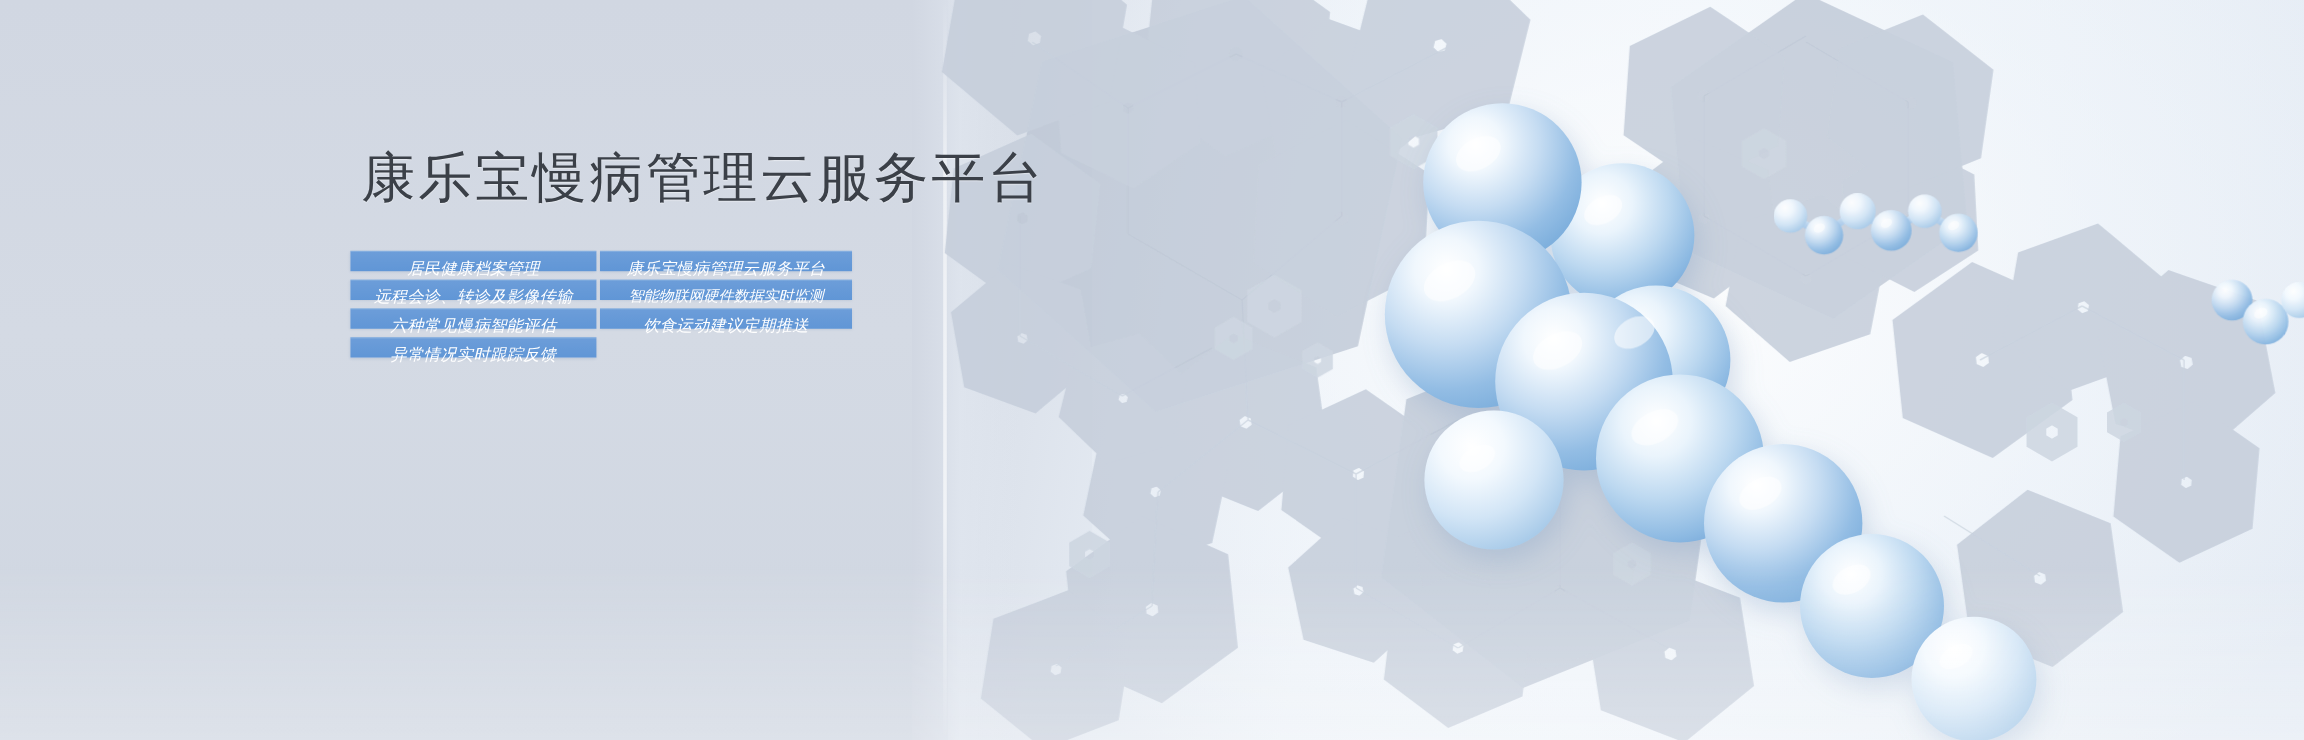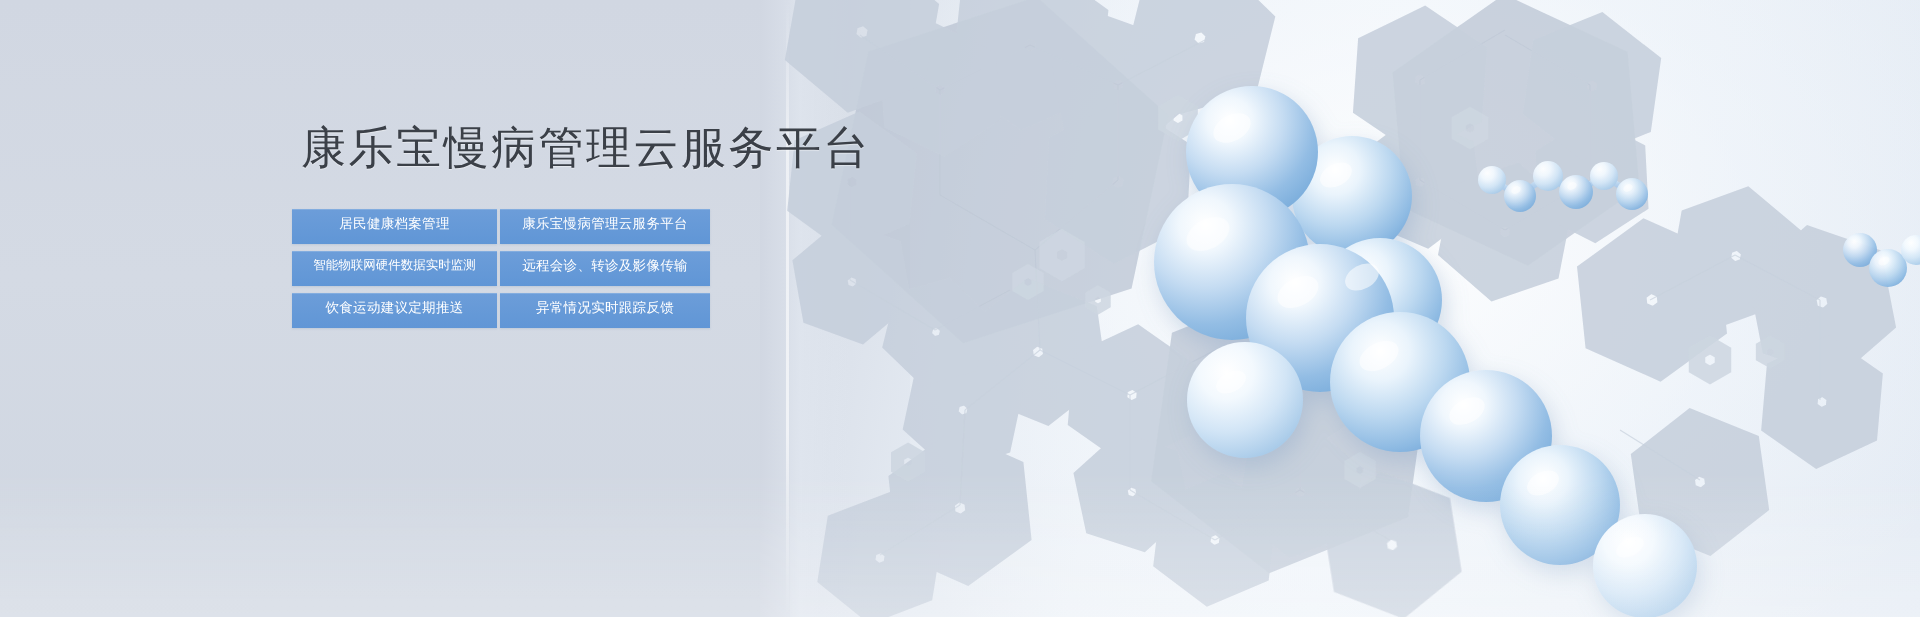--- a/index.html
+++ b/index.html
@@ -60,32 +60,33 @@
   }
 
   .feature-grid {
     position:absolute; left:292px; top:209px;
     display:grid;
     grid-template-columns:205px 210px;
     column-gap:3px;
     row-gap:7px;
   }
   .feature-cell {
-    height:35px;
+    height:17px;
     background:linear-gradient(180deg,#6c9dd9 0%,#6096d6 100%);
     color:#ffffff;
     font-size:13.5px;
     line-height:27px;
     text-align:center;
     letter-spacing:.3px;
     white-space:nowrap;
     border-top:1px solid rgba(255,255,255,.22);
     box-shadow:0 1px 2px rgba(90,120,165,.18);
     cursor:pointer;
     user-select:none;
+    font-style:italic;
   }
   .feature-cell.wide-text { font-size:12.5px; letter-spacing:0; }
 </style>
 </head>
 <body>
 
 <div id="banner">
 
   <div class="bg-base"></div>
   <div class="bg-left-wash"></div>
@@ -276,20 +277,21 @@
 
   <div class="bg-bottom-fade"></div>
 
   <div class="content">
 
     <div class="page-title">康乐宝慢病管理云服务平台</div>
 
     <div class="feature-grid">
       <div class="feature-cell">居民健康档案管理</div>
       <div class="feature-cell">康乐宝慢病管理云服务平台</div>
+      <div class="feature-cell">远程会诊、转诊及影像传输</div>
       <div class="feature-cell wide-text">智能物联网硬件数据实时监测</div>
-      <div class="feature-cell">远程会诊、转诊及影像传输</div>
+      <div class="feature-cell">六种常见慢病智能评估</div>
       <div class="feature-cell">饮食运动建议定期推送</div>
       <div class="feature-cell">异常情况实时跟踪反馈</div>
     </div>
 
   </div>
 </div>
 
 </body></html>

